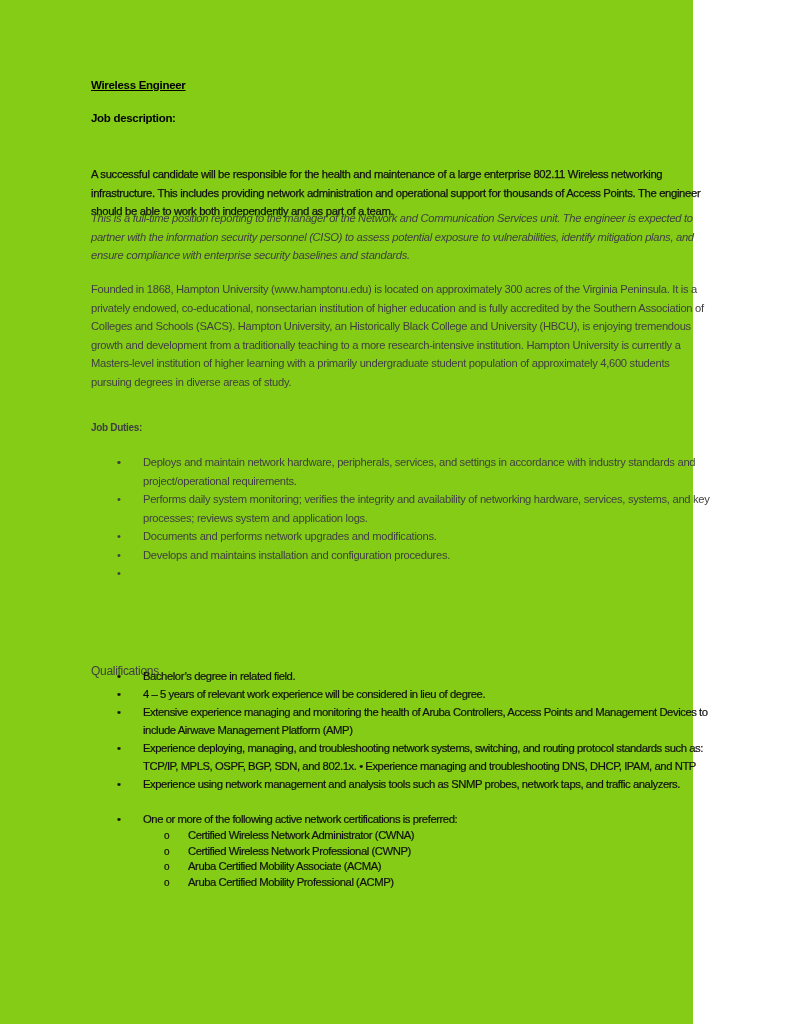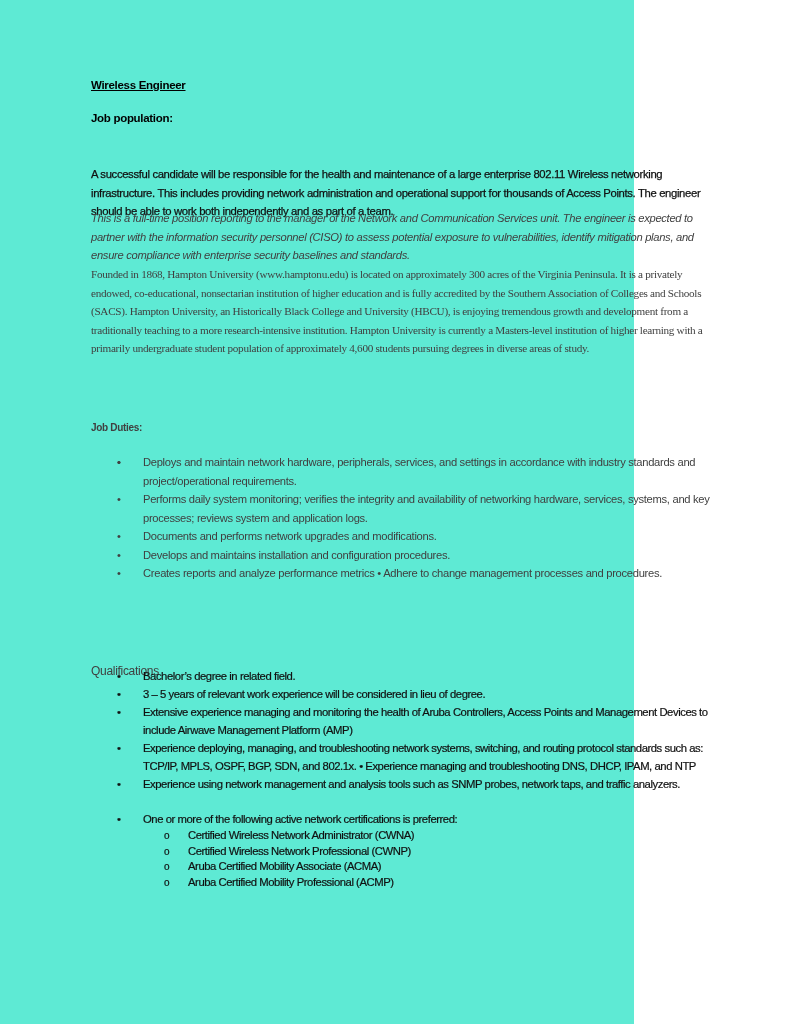--- a/index.html
+++ b/index.html
@@ -1,38 +1,38 @@
 <!DOCTYPE html>
 <html><head>
 <meta charset="utf-8">
 <style>
   html, body { margin: 0; padding: 0; background: #ffffff; }
   body { width: 791px; height: 1024px; position: relative; overflow: hidden; }
   .page {
-    position: absolute; left: 0; top: 0; width: 634px; height: 1024px;
-    background: #5eead4;
+    position: absolute; left: 0; top: 0; width: 693px; height: 1024px;
+    background: #84cc16;
     font-family: "Liberation Sans", sans-serif;
   }
   .blk { position: absolute; left: 91px; width: 620px; }
   .title {
     top: 79px; font-size: 11.5px; font-weight: bold; text-decoration: underline;
     color: #000; letter-spacing: -0.3px;
   }
   .jd-head {
     top: 112px; font-size: 11.5px; font-weight: bold; color: #000; letter-spacing: -0.3px;
   }
   .intro {
     top: 142px; font-size: 11.3px; color: #111; line-height: 18.5px; letter-spacing: -0.35px; margin-top: 23px;
     -webkit-text-stroke: 0.25px #111;
   }
   .para {
     font-size: 11.2px; color: #404040; line-height: 18.5px; letter-spacing: -0.3px;
   }
   .p1 { top: 209px; font-style: italic; }
-  .p2 { top: 265px; font-family: Liberation Serif, serif; }
+  .p2 { top: 280px; }
   .duties-head {
     top: 422px; font-size: 10px; font-weight: bold; color: #404040; letter-spacing: -0.3px;
   }
   ul.list { list-style: none; margin: 0; padding: 0; position: absolute; }
   ul.list li { position: relative; padding-left: 52px; }
   ul.list li .bul { position: absolute; left: 26px; top: 0; }
   .duties {
     left: 91px; top: 453px; width: 620px;
     font-size: 11.2px; color: #404040; line-height: 18.5px; letter-spacing: -0.3px;
   }
@@ -50,39 +50,39 @@
   ul.sub { list-style: none; margin: 0; padding: 0; }
   ul.sub li { position: relative; padding-left: 45px; line-height: 15.5px; }
   ul.sub li .obul { position: absolute; left: 21px; top: 0; font-size: 10px; }
 </style>
 </head>
 <body>
 
 <div class="page">
 
   <div class="blk title">Wireless Engineer</div>
-  <div class="blk jd-head">Job population:</div>
+  <div class="blk jd-head">Job description:</div>
   <div class="blk intro">A successful candidate will be responsible for the health and maintenance of a large enterprise 802.11 Wireless networking infrastructure. This includes providing network administration and operational support for thousands of Access Points. The engineer should be able to work both independently and as part of a team.</div>
   <div class="blk para p1">This is a full-time position reporting to the manager of the Network and Communication Services unit.  The engineer is expected to partner with the information security personnel (CISO) to assess potential exposure to vulnerabilities, identify mitigation plans, and ensure compliance with enterprise security baselines and standards.</div>
   <div class="blk para p2">Founded in 1868, Hampton University (www.hamptonu.edu) is located on approximately 300 acres of the Virginia Peninsula. It is a privately endowed, co-educational, nonsectarian institution of higher education and is fully accredited by the Southern Association of Colleges and Schools (SACS). Hampton University, an Historically Black College and University (HBCU), is enjoying tremendous growth and development from a traditionally teaching to a more research-intensive institution.  Hampton University is currently a Masters-level institution of higher learning with a primarily undergraduate student population of approximately 4,600 students pursuing degrees in diverse areas of study.</div>
 
   <div class="blk duties-head">Job Duties:</div>
   <ul class="list duties">
     <li><span class="bul">•</span></li>
     <li><span class="bul">•</span><span>Deploys and maintain network hardware, peripherals, services, and settings in accordance with industry standards and project/operational requirements.</span></li>
     <li><span class="bul">•</span><span>Performs daily system monitoring; verifies the integrity and availability of networking hardware, services, systems, and key processes; reviews system and application logs.</span></li>
     <li><span class="bul">•</span><span>Documents and performs network upgrades and modifications.</span></li>
     <li><span class="bul">•</span><span>Develops and maintains installation and configuration procedures.</span></li>
-    <li><span class="bul">•</span><span>Creates reports and analyze performance metrics • Adhere to change management processes and procedures.</span></li>
+    <li><span class="bul">•</span></li>
   </ul>
 
   <div class="blk qual-head">Qualifications</div>
   <ul class="list quals">
     <li><span class="bul">•</span><span>Bachelor’s degree in related field.</span></li>
-    <li><span class="bul">•</span><span>3 – 5 years of relevant work experience will be considered in lieu of degree.</span></li>
+    <li><span class="bul">•</span><span>4 – 5 years of relevant work experience will be considered in lieu of degree.</span></li>
     <li><span class="bul">•</span><span>Extensive experience managing and monitoring the health of Aruba Controllers, Access Points and Management Devices to include Airwave Management Platform (AMP)</span></li>
     <li><span class="bul">•</span><span>Experience deploying, managing, and troubleshooting network systems, switching, and routing protocol standards such as: TCP/IP, MPLS, OSPF, BGP, SDN, and 802.1x. • Experience managing and troubleshooting DNS, DHCP, IPAM, and NTP</span></li>
     <li><span class="bul">•</span><span>Experience using network management and analysis tools such as SNMP probes, network taps, and traffic analyzers.</span></li>
     <li class="gap"><span class="bul">•</span><span>One or more of the following active network certifications is preferred:</span>
       <ul class="sub">
         <li><span class="obul">o</span><span>Certified Wireless Network Administrator (CWNA)</span></li>
         <li><span class="obul">o</span><span>Certified Wireless Network Professional (CWNP)</span></li>
         <li><span class="obul">o</span><span>Aruba Certified Mobility Associate (ACMA)</span></li>
         <li><span class="obul">o</span><span>Aruba Certified Mobility Professional (ACMP)</span></li>
       </ul>

